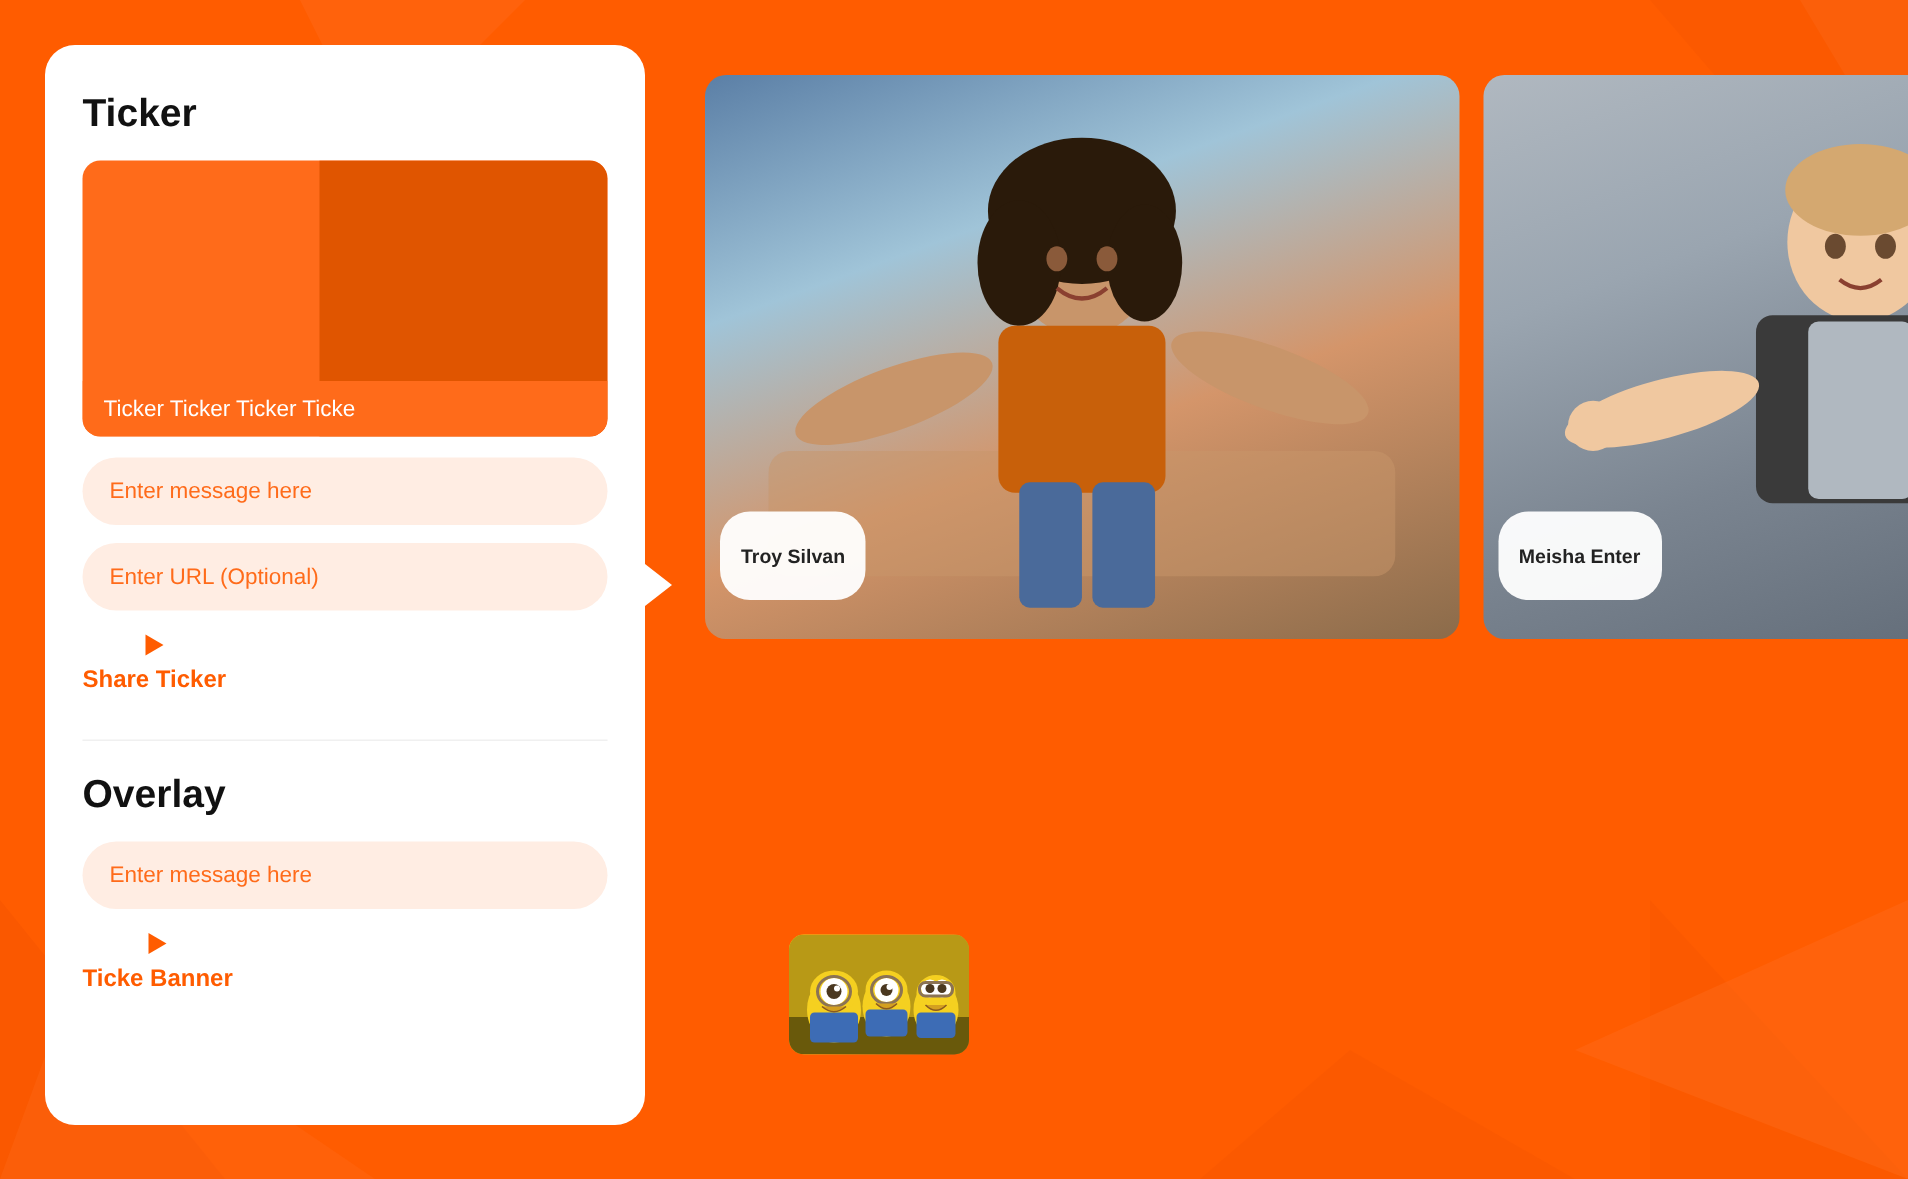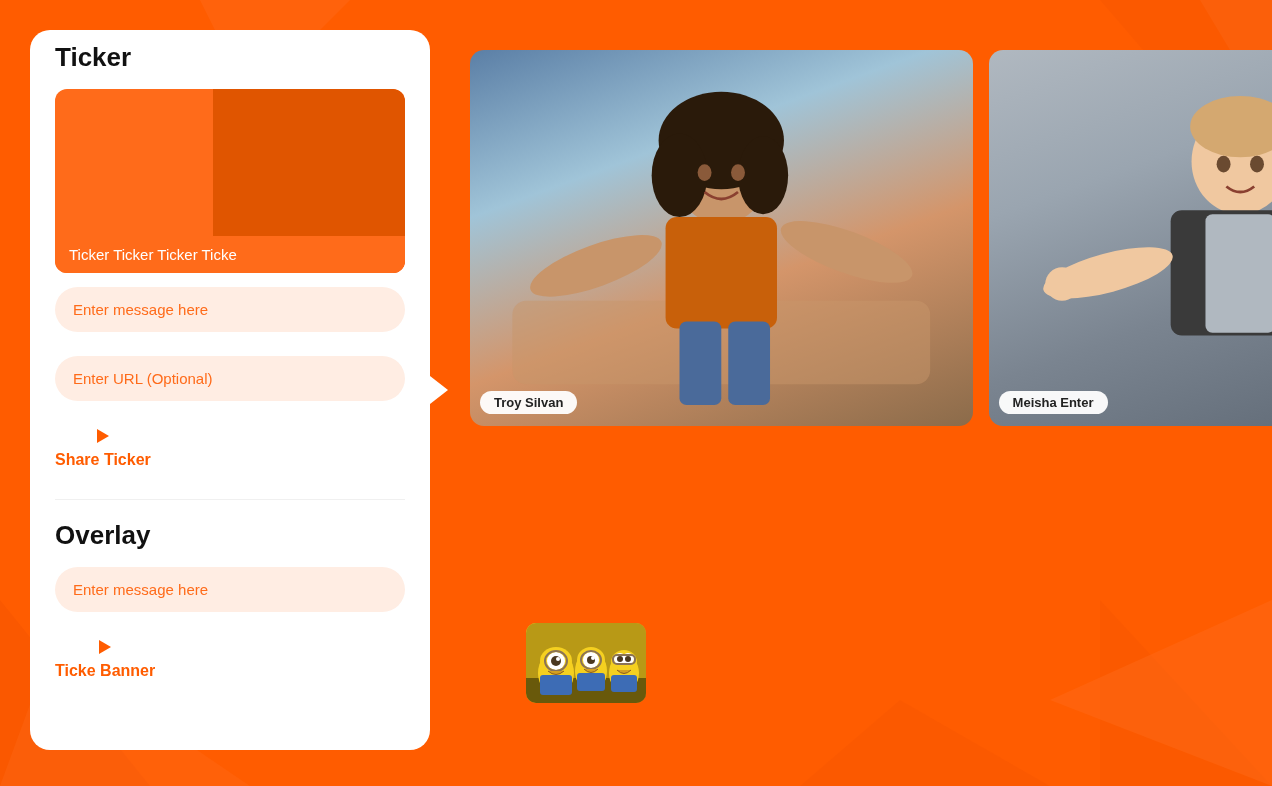--- a/index.html
+++ b/index.html
@@ -17,21 +17,21 @@
       gap: 20px;
       padding: 30px;
       height: 100%;
       align-items: flex-start;
     }
 
     
     .left-panel {
       background: #fff;
       border-radius: 20px;
-      padding: 12px 25px;
+      padding: 30px 25px;
       width: 400px;
       min-width: 400px;
       height: 720px;
       position: relative;
       z-index: 2;
     }
 
     .left-panel::after {
       content: '';
       position: absolute;
@@ -87,21 +87,21 @@
     }
 
     .input-field {
       width: 100%;
       padding: 14px 18px;
       border-radius: 30px;
       border: none;
       background: #FFEDE3;
       color: #FF6B1A;
       font-size: 15px;
-      margin-bottom: 24px;
+      margin-bottom: 12px;
       outline: none;
     }
 
     .input-field::placeholder {
       color: #FF6B1A;
     }
 
     .share-btn {
       display: flex;
       align-items: center;
@@ -170,25 +170,25 @@
     .video-card-1 {
       background: linear-gradient(160deg, #5B7FA6 0%, #A0C4D8 30%, #D4956A 60%, #8B6B4A 100%);
     }
 
     .video-card-2 {
       background: linear-gradient(160deg, #B0B8C0 0%, #9AA5B0 30%, #7A8490 60%, #5A6470 100%);
     }
 
     .video-name-tag {
       position: absolute;
-      bottom: 12px;
+      bottom: 26px;
       left: 10px;
       background: rgba(255,255,255,0.95);
       border-radius: 20px;
-      padding: 4px 14px;
+      padding: 22px 14px;
       font-size: 13px;
       font-weight: 600;
       color: #222;
     }
 
     .ticker-scroll-bar {
       background: #fff;
       border-radius: 30px;
       padding: 12px 20px;
       overflow: hidden;

